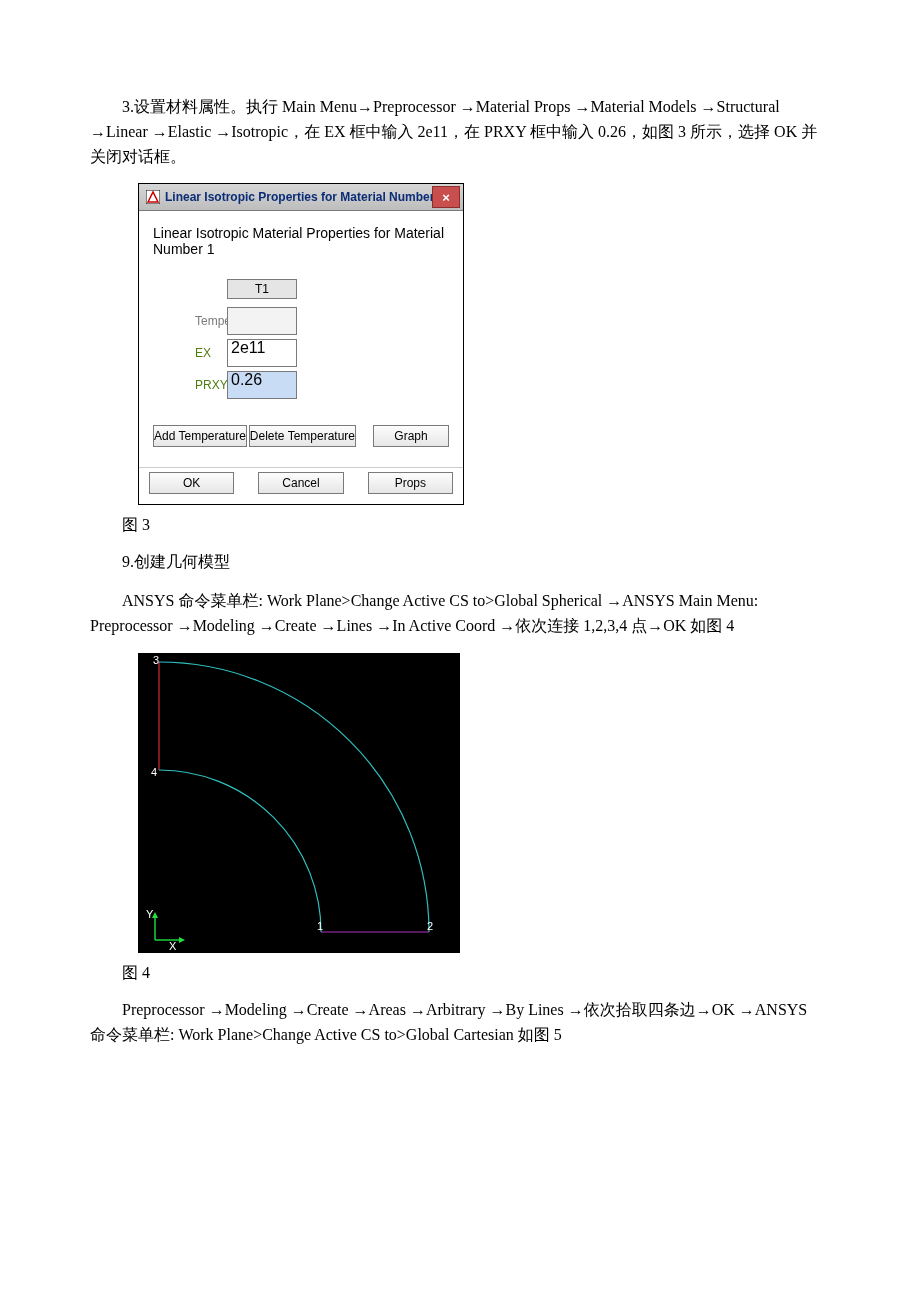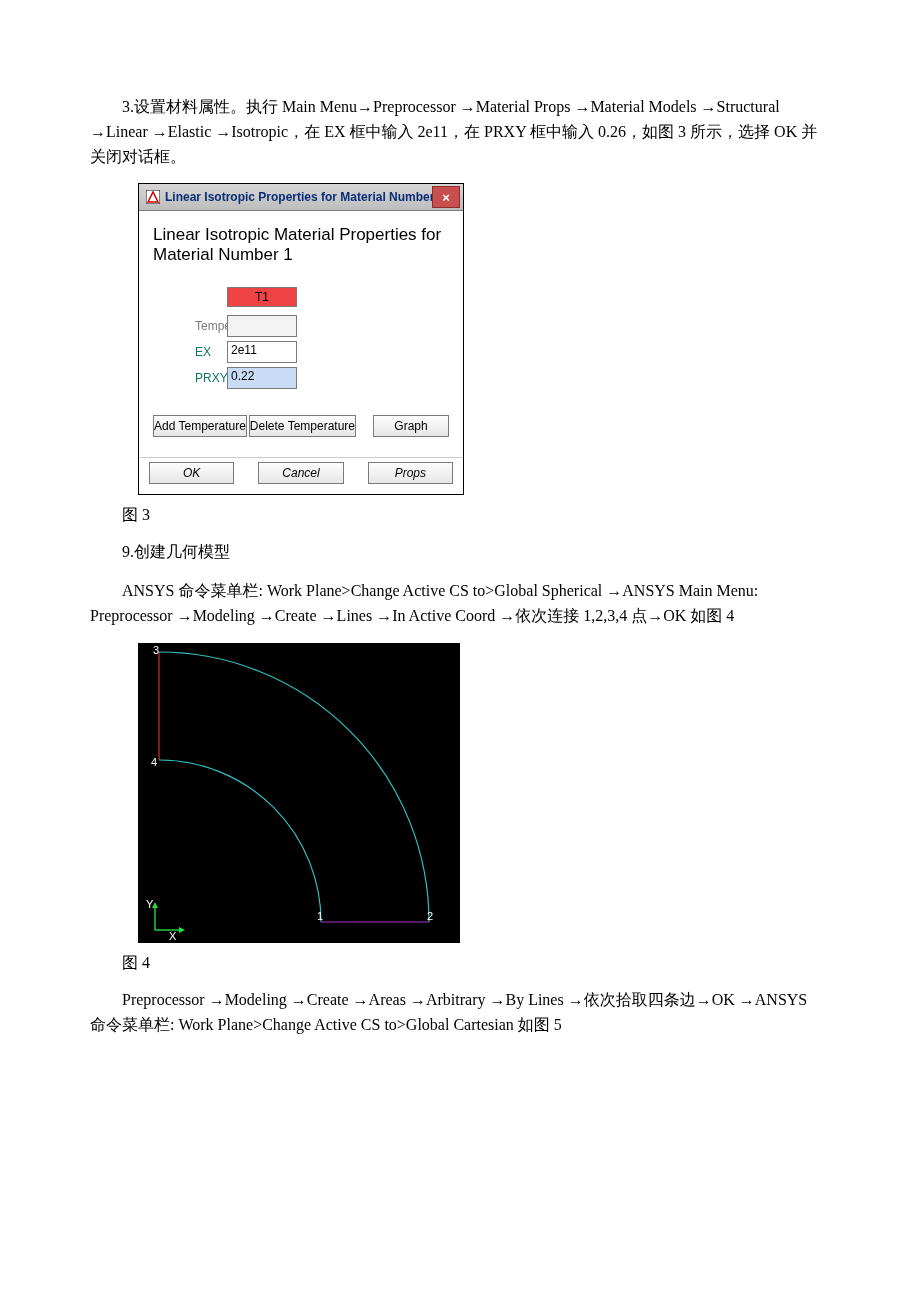--- a/index.html
+++ b/index.html
@@ -70,51 +70,51 @@
     color: #fff;
     font-weight: bold;
     font-size: 13px;
     line-height: 1;
   }
   .d-body {
     padding: 14px 14px 6px 14px;
   }
   .d-subtitle {
     margin-bottom: 22px;
-    font-size: 17px;
+    font-size: 14px;
   }
   .d-grid {
     display: grid;
     grid-template-columns: 74px 70px;
     row-gap: 4px;
     align-items: center;
     margin-bottom: 26px;
     font-size: 12px;
   }
   .d-colhdr {
     text-align: center;
     font-size: 12px;
     border: 1px solid #7a7a7a;
-    background: #ef4444;
+    background: #e5e5e5;
     padding: 2px 0;
     box-sizing: border-box;
     margin-bottom: 4px;
   }
   .d-lbl {
     color: #7a7a7a;
     font-size: 12px;
     padding-left: 2px;
     margin-left: 40px;
   }
-  .d-lbl.dark { color: #0f766e; }
+  .d-lbl.dark { color: #4d7c0f; }
   .d-cell {
-    height: 22px;
+    height: 28px;
     border: 1px solid #7a7a7a;
     padding: 1px 3px;
-    font-size: 12px;
+    font-size: 16px;
     box-sizing: border-box;
     line-height: 14px;
   }
   .d-cell.empty { background: #f3f3f3; }
   .d-cell.sel { background: #c9dcf5; }
   .d-row2 {
     display: flex;
     gap: 2px;
     margin-bottom: 14px;
   }
@@ -128,21 +128,21 @@
   }
   .d-row2 .d-btn { flex: 0 0 auto; }
   .d-spacer { flex: 1; }
   .d-footer {
     display: flex;
     justify-content: center;
     gap: 24px;
     padding: 4px 10px 10px 10px;
     border-top: 1px solid #ccc;
   }
-  .d-footer .d-btn { width: 90px; font-style: italic; }
+  .d-footer .d-btn { width: 90px; }
 
   
   .wm-wrap {
     position: relative;
     height: 50px;
     margin: 10px 0 4px 0;
   }
   .wm {
     position: absolute;
     left: 48px;
@@ -202,21 +202,21 @@
           <div></div>
           <div class="d-colhdr">T1</div>
 
           <div class="d-lbl">Temperatures</div>
           <div class="d-cell empty"></div>
 
           <div class="d-lbl dark">EX</div>
           <div class="d-cell">2e11</div>
 
           <div class="d-lbl dark">PRXY</div>
-          <div class="d-cell sel">0.22</div>
+          <div class="d-cell sel">0.26</div>
         </div>
 
         <div class="d-row2">
           <div class="d-btn">Add Temperature</div>
           <div class="d-btn">Delete Temperature</div>
           <div class="d-spacer"></div>
           <div class="d-btn" style="width:76px">Graph</div>
         </div>
       </div>
       <div class="d-footer">

